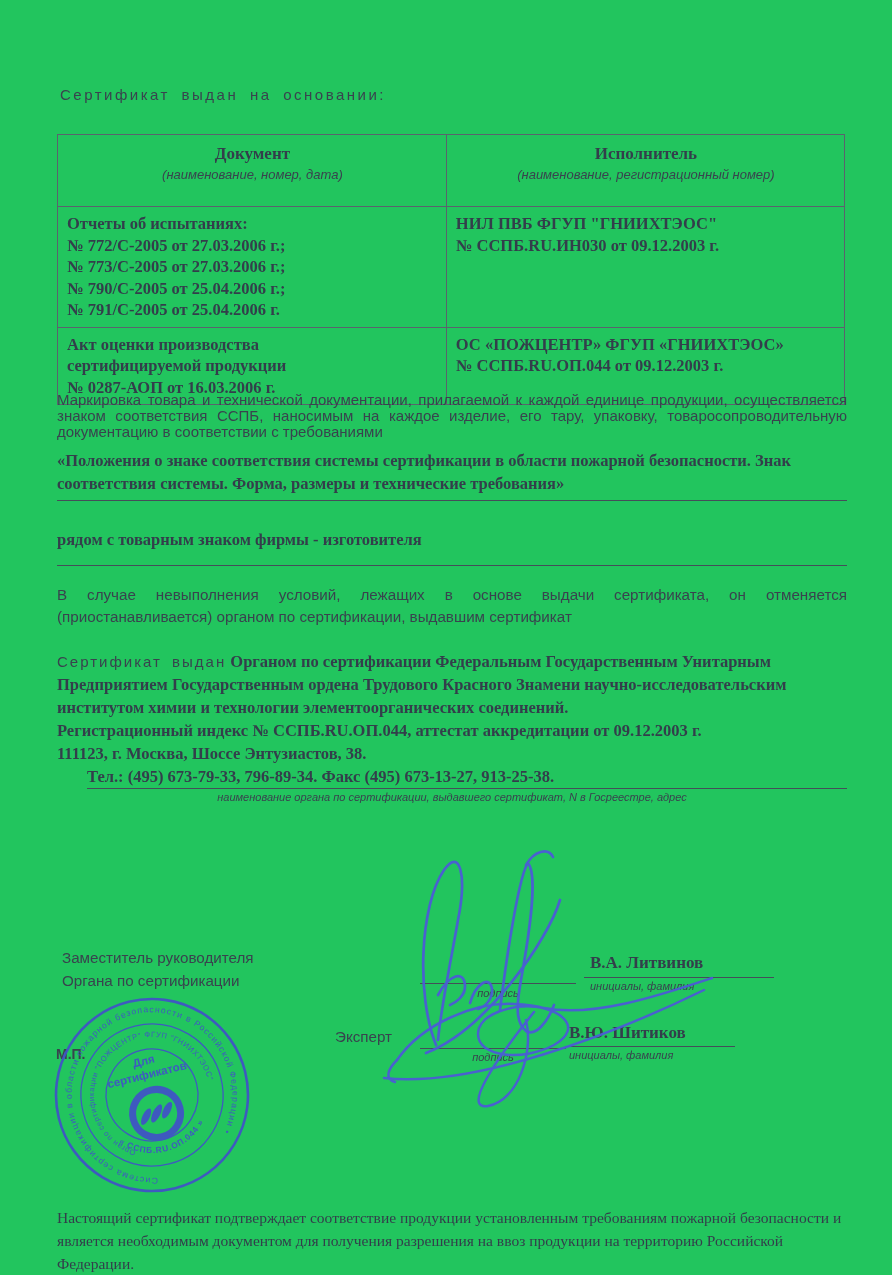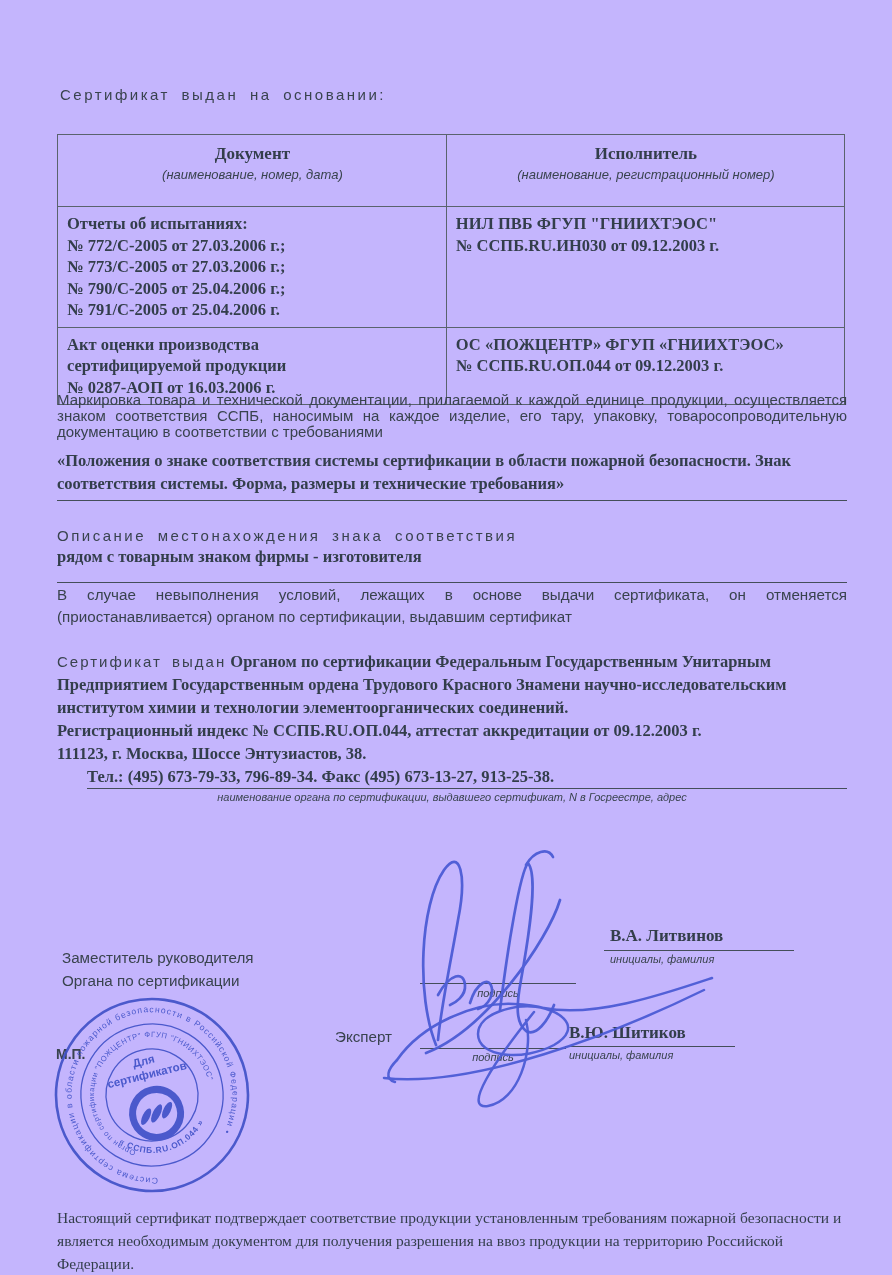--- a/index.html
+++ b/index.html
@@ -1,19 +1,19 @@
 <!DOCTYPE html>
 <html lang="ru"><head>
 <meta charset="utf-8">
 <style>
   html,body{margin:0;padding:0;background:#e9e9e9;}
   #page{
     position:relative;
     width:892px;height:1275px;
-    background:#c4b5fd;
+    background:#22c55e;
     overflow:hidden;
     font-family:"Liberation Sans",sans-serif;
     color:#39434e;
   }
   .abs{position:absolute;}
   .sans{font-family:"Liberation Sans",sans-serif;}
   .serifb{font-family:"Liberation Serif",serif;font-weight:bold;color:#333e4b;}
   .spaced{letter-spacing:2.5px;word-spacing:5px;}
   .small-caption{font-size:11px;font-style:italic;color:#39434e;}
 
@@ -49,21 +49,21 @@
   .issued-line{font-size:16.5px;line-height:23px;}
   #issued-phones{border-bottom:1.6px solid #444e59;padding-bottom:0;margin-left:30px;}
   #issued-caption{text-align:center;margin-top:2px;}
 
   
   #deputy-title{left:62px;top:946px;font-size:15.2px;line-height:23px;}
   #expert-label{left:335px;top:1028px;font-size:15.2px;}
   .sig-line{border-bottom:1.4px solid #444e59;}
   #sign-line-1{left:420px;top:963px;width:156px;height:20px;}
   #sign-caption-1{left:420px;top:987px;width:156px;text-align:center;}
-  #name-block-1{left:584px;top:926px;width:190px;margin-left:20px;}
+  #name-block-1{left:584px;top:953px;width:190px;}
   #name-block-1 .name{font-size:17px;padding:0 0 4px 6px;border-bottom:1.4px solid #444e59;}
   #name-block-1 .cap{padding-left:6px;margin-top:2px;}
   #sign-line-2{left:420px;top:1028px;width:146px;height:20px;}
   #sign-caption-2{left:420px;top:1051px;width:146px;text-align:center;}
   #name-block-2{left:565px;top:1023px;width:170px;}
   #name-block-2 .name{font-size:17px;padding:0 0 3px 4px;border-bottom:1.4px solid #444e59;}
   #name-block-2 .cap{padding-left:4px;margin-top:2px;}
 
   #mp-label{left:56px;top:1046px;font-size:14px;font-weight:bold;z-index:1;}
   #stamp{left:52px;top:995px;width:200px;height:200px;z-index:2;opacity:.92;}
@@ -117,21 +117,20 @@
     </tr>
   </tbody>
     </table>
 
   <div id="marking" class="abs">
     <div id="marking-par" class="sans">Маркировка товара и технической документации, прилагаемой к каждой единице продукции, осуществляется знаком соответствия ССПБ, наносимым на каждое изделие, его тару, упаковку, товаросопроводительную документацию в соответствии с требованиями</div>
     <div id="regulation" class="serifb">«Положения о знаке соответствия системы сертификации в области пожарной безопасности. Знак соответствия системы. Форма, размеры и технические требования»</div>
   </div>
 
   <div id="mark-location" class="abs">
-    <div id="mark-location-label" class="sans spaced">Описание местонахождения знака соответствия</div>
     <div id="mark-location-value" class="serifb">рядом с товарным знаком фирмы - изготовителя</div>
   </div>
 
   <div id="cancellation" class="abs sans">В случае невыполнения условий, лежащих в основе выдачи сертификата, он отменяется (приостанавливается) органом по сертификации, выдавшим сертификат</div>
 
   <div id="issued" class="abs">
     <div id="issued-body" class="serifb">
       <span class="lbl spaced">Сертификат выдан</span>
       <span>Органом по сертификации Федеральным Государственным Унитарным Предприятием Государственным ордена Трудового Красного Знамени научно-исследовательским институтом химии и технологии элементоорганических соединений.</span>
     </div>

